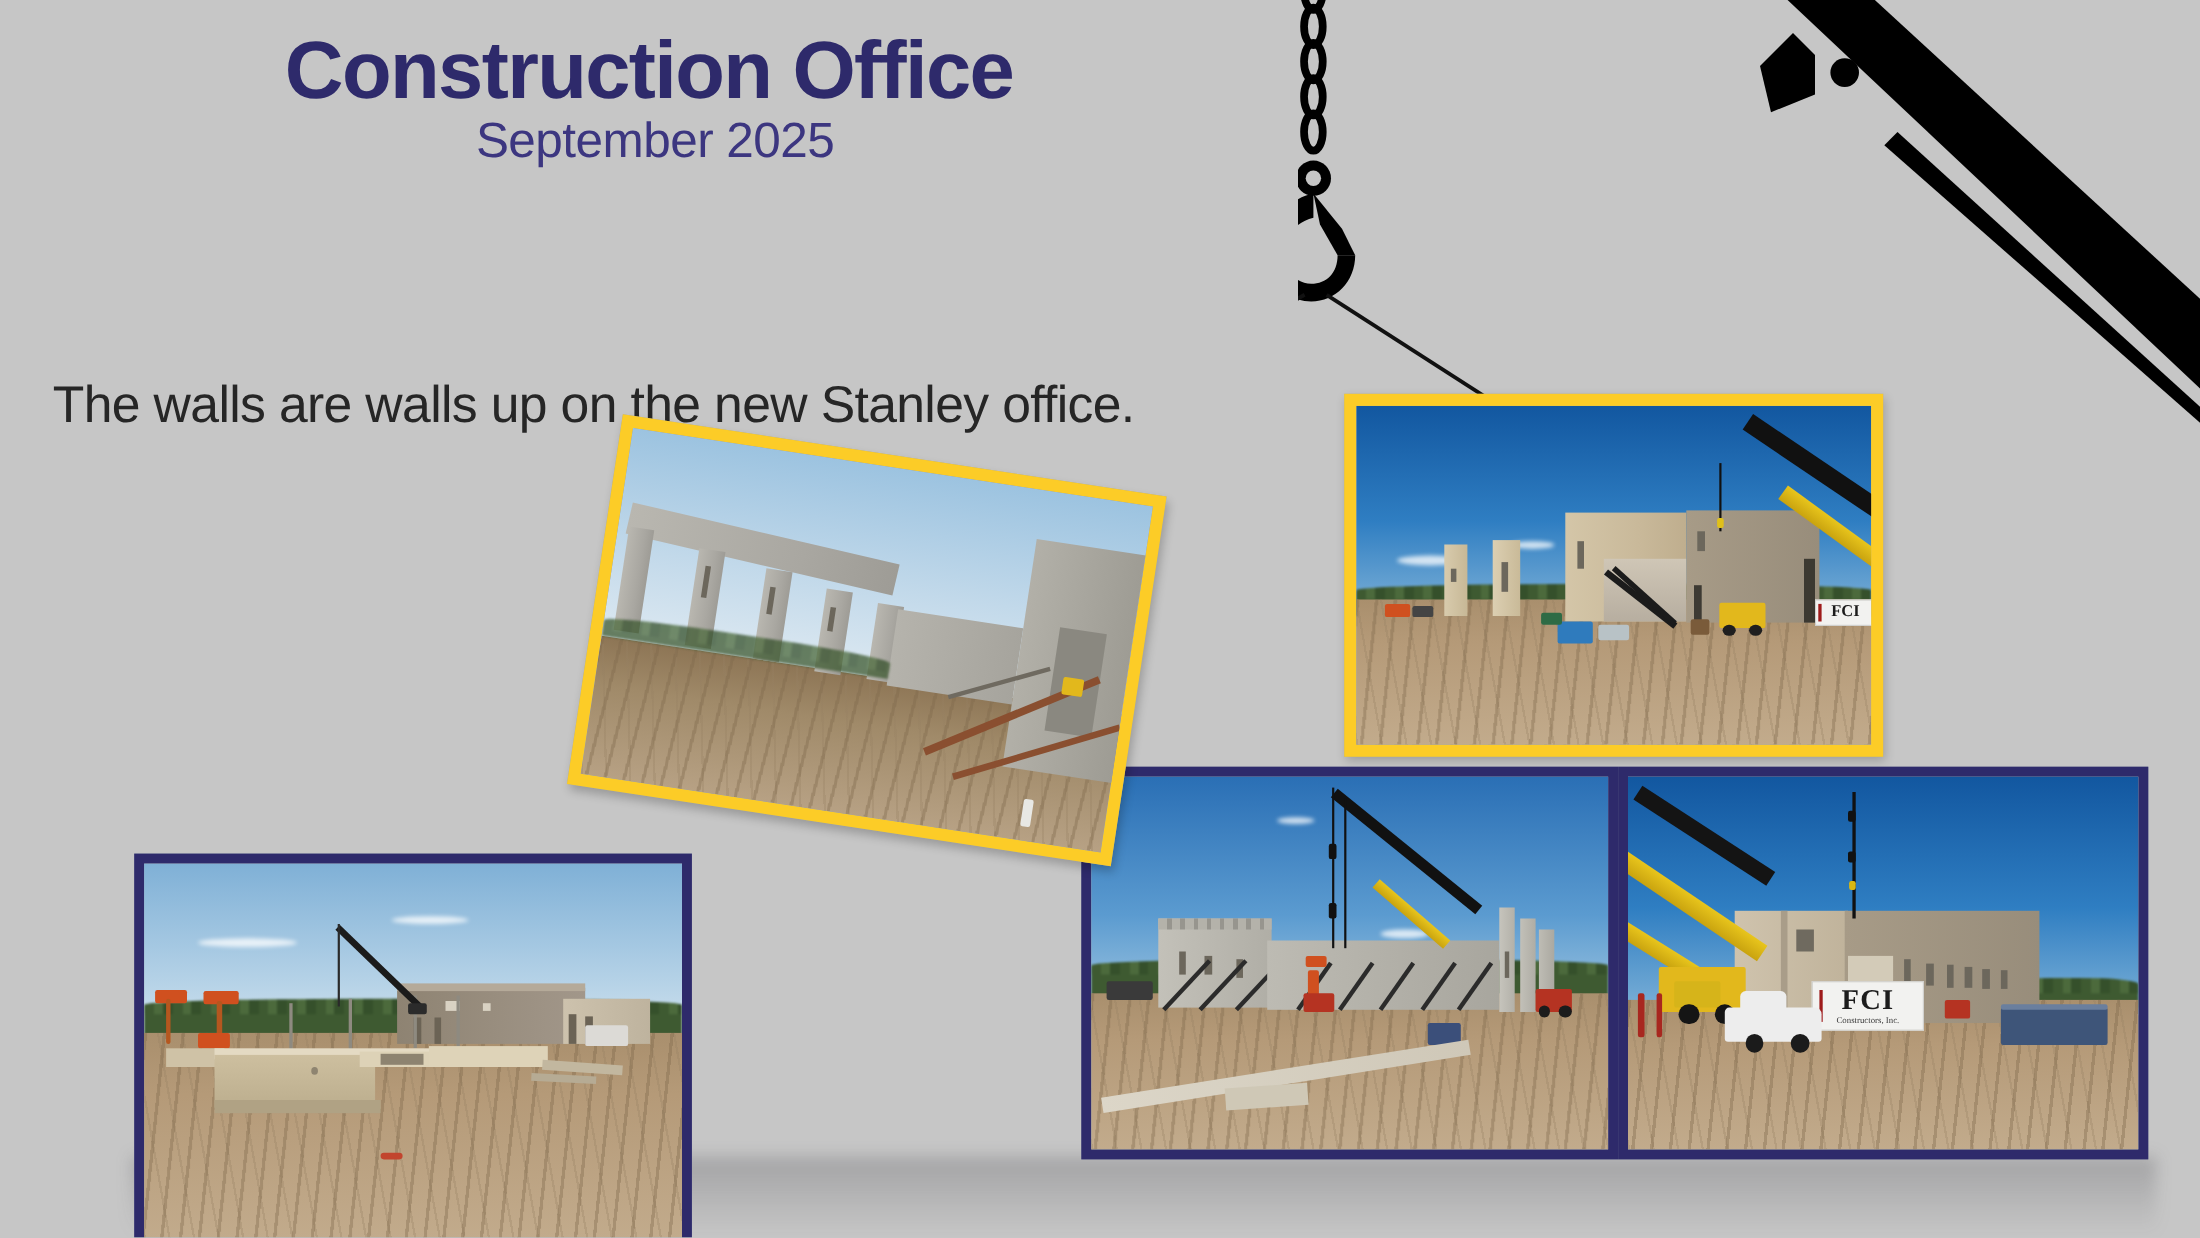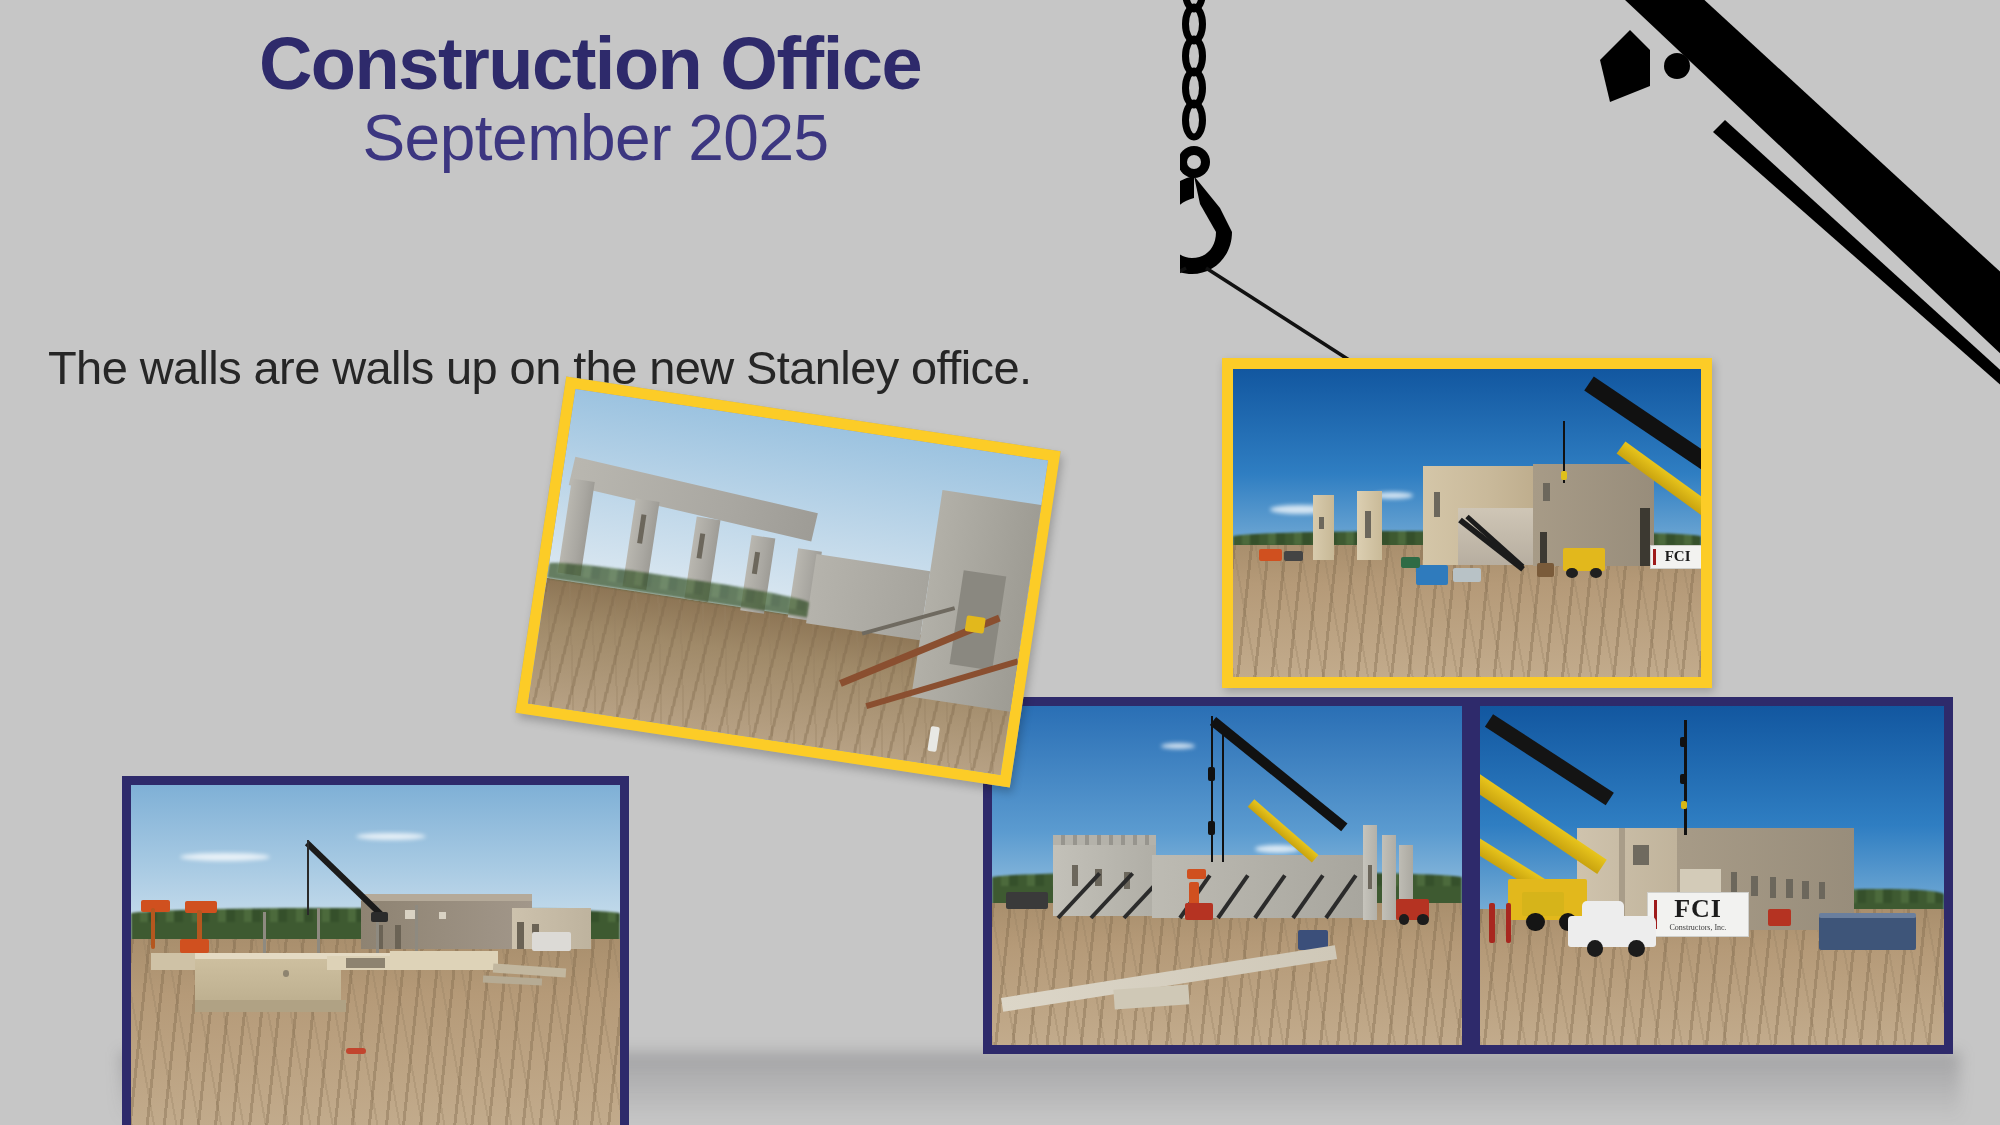--- a/index.html
+++ b/index.html
@@ -35,21 +35,21 @@
     line-height: 0.96;
     letter-spacing: -1.5px;
     color: #2E2A6B;
     white-space: nowrap;
   }
   .title-line.l1 { font-size: 74px; }
   .title-line.l2 { font-size: 74px; }
   .subtitle-line {
     font-family: "Liberation Sans", sans-serif;
     font-weight: 400;
-    font-size: 64px;
+    font-size: 45px;
     line-height: 1.12;
     letter-spacing: -0.5px;
     color: #3C3680;
     white-space: nowrap;
     margin-top: 4px;
     padding-left: 11px;
   }
   .body-line {
     position: absolute;
     left: 48px;

